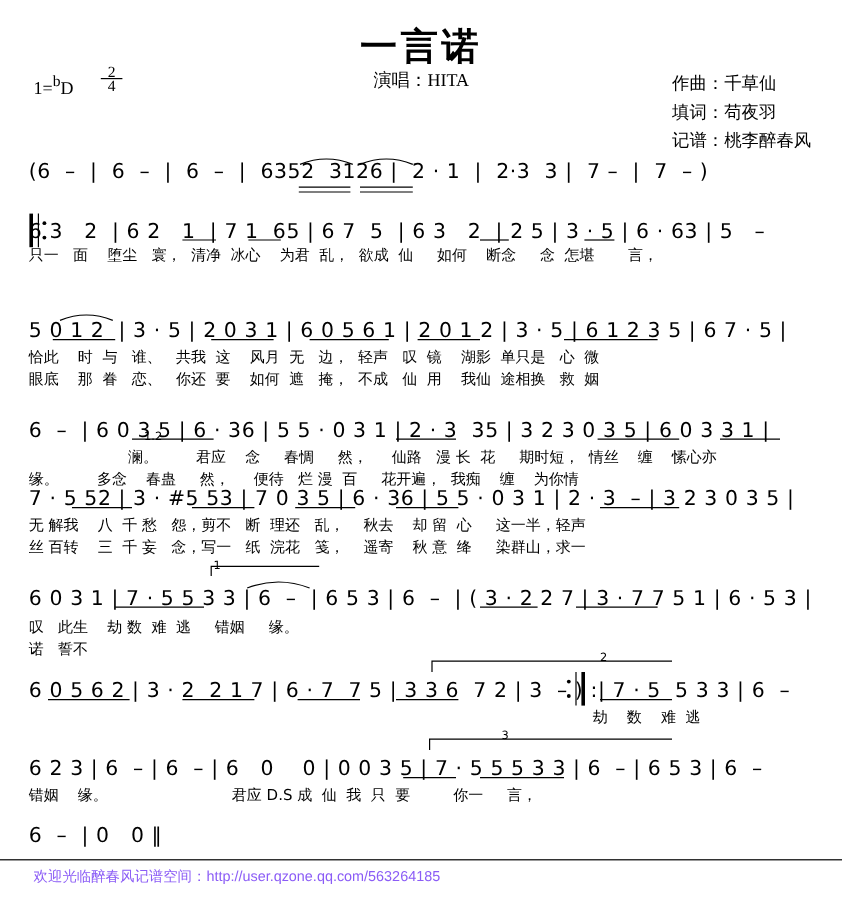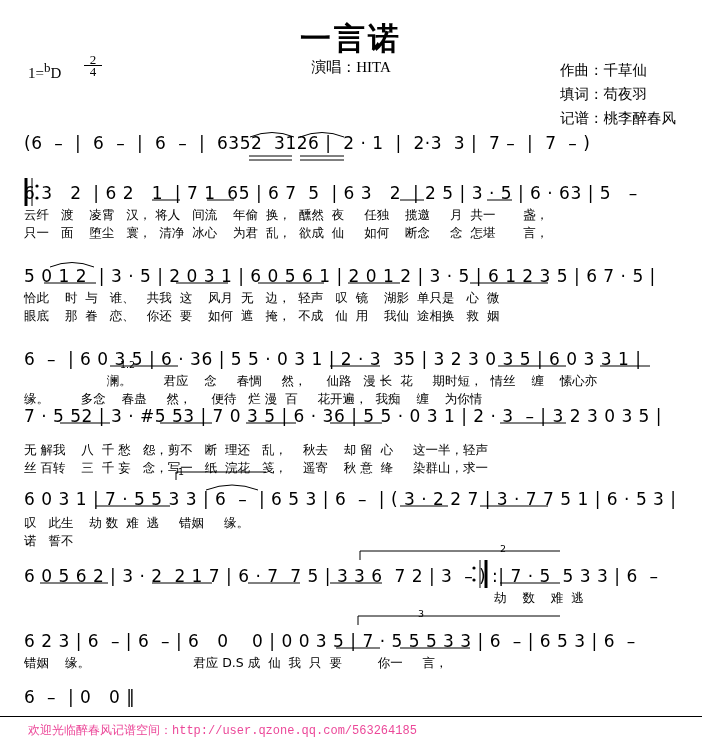--- a/index.html
+++ b/index.html
@@ -99,22 +99,22 @@
     left: 0;
     top: 716px;
     width: 702px;
     border-top: 1px solid #000;
   }
   .footer {
     position: absolute;
     top: 722px;
     left: 28px;
     font-size: 12px;
-    color: #ec4899;
-    font-family: Liberation Mono, monospace;
+    color: #8b5cf6;
+    font-family: Liberation Sans, sans-serif;
   }
   
   svg.ov { position: absolute; left: 0; top: 0; overflow: visible; }
 </style>
 </head>
 <body>
 
 <div class="sheet">
 
   <div class="title">一言诺</div>
@@ -141,21 +141,20 @@
     <path d="M250 137 q22 -9 44 0" fill="none" stroke="#000" stroke-width="1"></path>
     <path d="M300 137 q22 -9 44 0" fill="none" stroke="#000" stroke-width="1"></path>
     <line x1="249" y1="156" x2="292" y2="156" stroke="#000" stroke-width="1"></line>
     <line x1="249" y1="160" x2="292" y2="160" stroke="#000" stroke-width="1"></line>
     <line x1="300" y1="156" x2="344" y2="156" stroke="#000" stroke-width="1"></line>
     <line x1="300" y1="160" x2="344" y2="160" stroke="#000" stroke-width="1"></line>
   </svg>
 
   <div class="row" style="top:182px;">
     <div class="notes">6 3   2  | 6 2   1  | 7 1  65 | 6 7  5  | 6 3   2  | 2 5 | 3 · 5 | 6 · 63 | 5   –</div>
-    <div class="lyr" style="margin-top:2px;">云纤   渡    凌霄   汉， 将人   间流    年偷  换，  醺然  夜     任独    揽邀     月  共一       盏，</div>
     <div class="lyr">只一   面    堕尘   寰，  清净  冰心    为君  乱，  欲成  仙     如何    断念     念  怎堪       言，</div>
   </div>
   <svg class="ov" width="702" height="749">
 
     <line x1="26" y1="178" x2="26" y2="206" stroke="#000" stroke-width="3"></line>
     <line x1="32" y1="178" x2="32" y2="206" stroke="#000" stroke-width="1"></line>
     <circle cx="37" cy="186" r="1.6"></circle>
       <circle cx="37" cy="198" r="1.6"></circle>
 
     <line x1="152" y1="200" x2="180" y2="200" stroke="#000" stroke-width="1"></line>
@@ -186,21 +185,21 @@
   <div class="small-label" style="position:absolute; top:359px; left:120px;text-align:right;">1.2</div>
   <svg class="ov" width="702" height="749">
     <line x1="110" y1="366" x2="178" y2="366" stroke="#000" stroke-width="1"></line>
     <line x1="330" y1="366" x2="380" y2="366" stroke="#000" stroke-width="1"></line>
     <line x1="498" y1="366" x2="566" y2="366" stroke="#000" stroke-width="1"></line>
     <line x1="600" y1="366" x2="650" y2="366" stroke="#000" stroke-width="1"></line>
   </svg>
 
   <div class="row" style="top:405px;">
     <div class="notes">7 · 5 52 | 3 · #5 53 | 7 0 3 5 | 6 · 36 | 5 5 · 0 3 1 | 2 · 3  – | 3 2 3 0 3 5 |</div>
-    <div class="lyr" style="margin-top:14px;">无 解我    八  千 愁   怨，剪不   断  理还   乱，    秋去    却 留  心     这一半，轻声</div>
+    <div class="lyr" style="margin-top:2px;">无 解我    八  千 愁   怨，剪不   断  理还   乱，    秋去    却 留  心     这一半，轻声</div>
     <div class="lyr">丝 百转    三  千 妄   念，写一   纸  浣花   笺，    遥寄    秋 意  绛     染群山，求一</div>
   </div>
   <svg class="ov" width="702" height="749">
     <line x1="60" y1="423" x2="110" y2="423" stroke="#000" stroke-width="1"></line>
     <line x1="160" y1="423" x2="212" y2="423" stroke="#000" stroke-width="1"></line>
     <line x1="246" y1="423" x2="296" y2="423" stroke="#000" stroke-width="1"></line>
     <line x1="330" y1="423" x2="382" y2="423" stroke="#000" stroke-width="1"></line>
     <line x1="500" y1="423" x2="566" y2="423" stroke="#000" stroke-width="1"></line>
   </svg>
 

